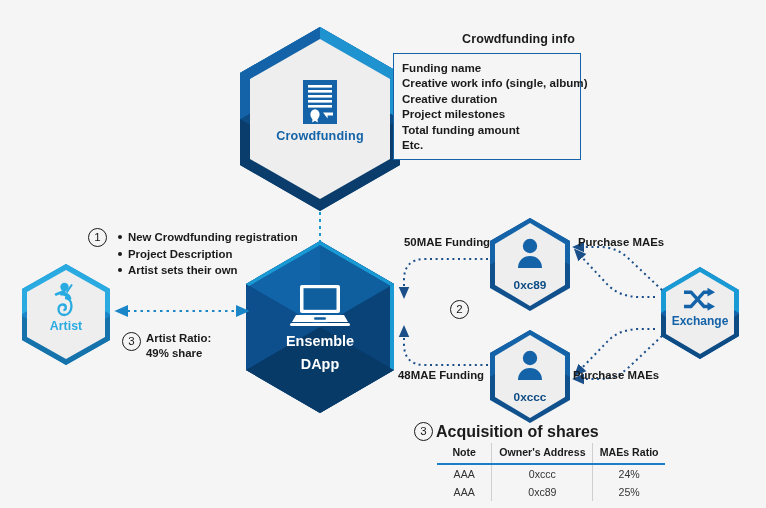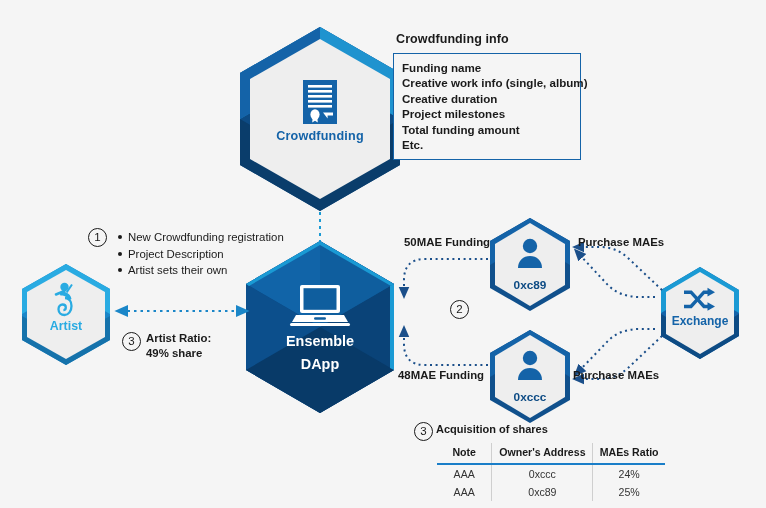--- a/index.html
+++ b/index.html
@@ -11,21 +11,21 @@
     overflow:hidden;
     position:relative;
   }
   #stage{position:absolute;left:0;top:0;width:766px;height:508px;}
   .abs{position:absolute;}
   svg{display:block;}
 
   
   .info-title{
     position:absolute;left:396px;top:32px;width:245px;
-    text-align:left;font-size:12.5px;font-weight:bold;color:#1a1a1a;
+    text-align:center;font-size:12.5px;font-weight:bold;color:#1a1a1a;
     letter-spacing:.1px;
   }
   .info-box{
     position:absolute;left:393px;top:53px;width:186px;height:105px;
     border:1.4px solid #1463a8;background:#f5f5f5;
   }
   .info-list{
     position:absolute;left:402px;top:60px;width:190px;
     font-size:11.6px;line-height:15.4px;font-weight:bold;color:#1a1a1a;
     white-space:nowrap;
@@ -36,21 +36,21 @@
   .numcircle{
     position:absolute;width:19px;height:19px;border-radius:50%;
     border:1.5px solid #1a1a1a;box-sizing:border-box;
     font-size:11.5px;line-height:16.5px;text-align:center;font-weight:normal;
     color:#1a1a1a;background:transparent;
   }
 
   
   .bullets{
     position:absolute;left:117px;top:229px;width:230px;
-    font-size:11.4px;font-weight:normal;line-height:16.5px;color:#1a1a1a;
+    font-size:11.4px;font-weight:bold;line-height:16.5px;color:#1a1a1a;
   }
   .bullets li{margin:0;padding:0;}
   .bullets ul{margin:0;padding-left:11px;list-style:none;}
   .bullets ul li{position:relative;}
   .bullets ul li::before{
     content:"";position:absolute;left:-10px;top:6px;
     width:4px;height:4px;border-radius:50%;background:#1a1a1a;
   }
 
   .share-ratio{
@@ -61,21 +61,21 @@
   .lbl{
     position:absolute;font-size:11.4px;font-weight:bold;color:#1a1a1a;
     white-space:nowrap;
   }
   .mae-step{
     position:absolute;left:474px;top:300px;
     font-size:11.4px;font-weight:bold;color:#1a1a1a;white-space:nowrap;
   }
   .acq-step{
     position:absolute;left:436px;top:423px;
-    font-size:11px;font-weight:bold;color:#1a1a1a;white-space:nowrap;
+    font-size:16px;font-weight:bold;color:#1a1a1a;white-space:nowrap;
   }
 
   
   .share-table{
     position:absolute;left:437px;top:443px;width:228px;
     border-collapse:collapse;font-size:10.6px;
   }
   .share-table th{
     font-weight:bold;color:#1a1a1a;padding:3px 4px 5px;text-align:center;
     border-bottom:2.2px solid #1a7ec8;

